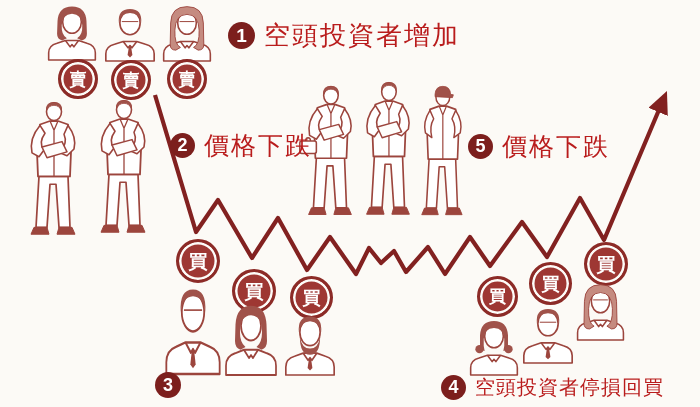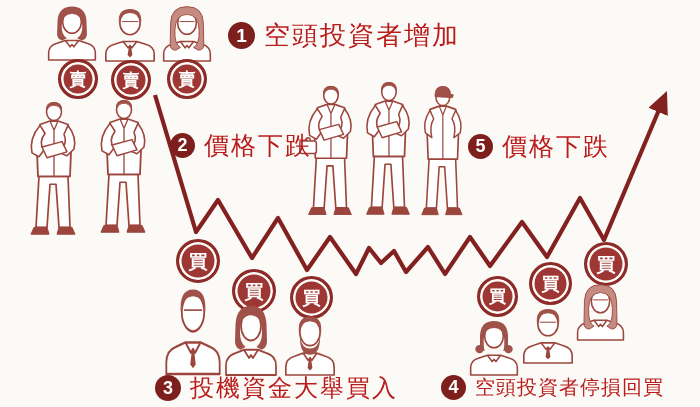--- a/index.html
+++ b/index.html
@@ -197,20 +197,19 @@
   <div class="step" style="left:170px;top:129px">
     <span class="stepnum" style="width:25px;height:25px;font-size:18px">2</span>
     <span class="steptext" style="font-size:25px">價格下跌</span>
   </div>
   <div class="step" style="left:468px;top:130px">
     <span class="stepnum" style="width:25px;height:25px;font-size:18px">5</span>
     <span class="steptext" style="font-size:25px">價格下跌</span>
   </div>
   <div class="step" style="left:155px;top:372px">
     <span class="stepnum" style="width:26px;height:26px;font-size:18px">3</span>
-    <span class="steptext" style="font-size:24px">投機資金大舉買入</span>
   </div>
   <div class="step" style="left:441px;top:374px">
     <span class="stepnum" style="width:25px;height:25px;font-size:18px">4</span>
     <span class="steptext" style="font-size:20px;letter-spacing:1px">空頭投資者停損回買</span>
   </div>
 
 </div>
 
 </body></html>

